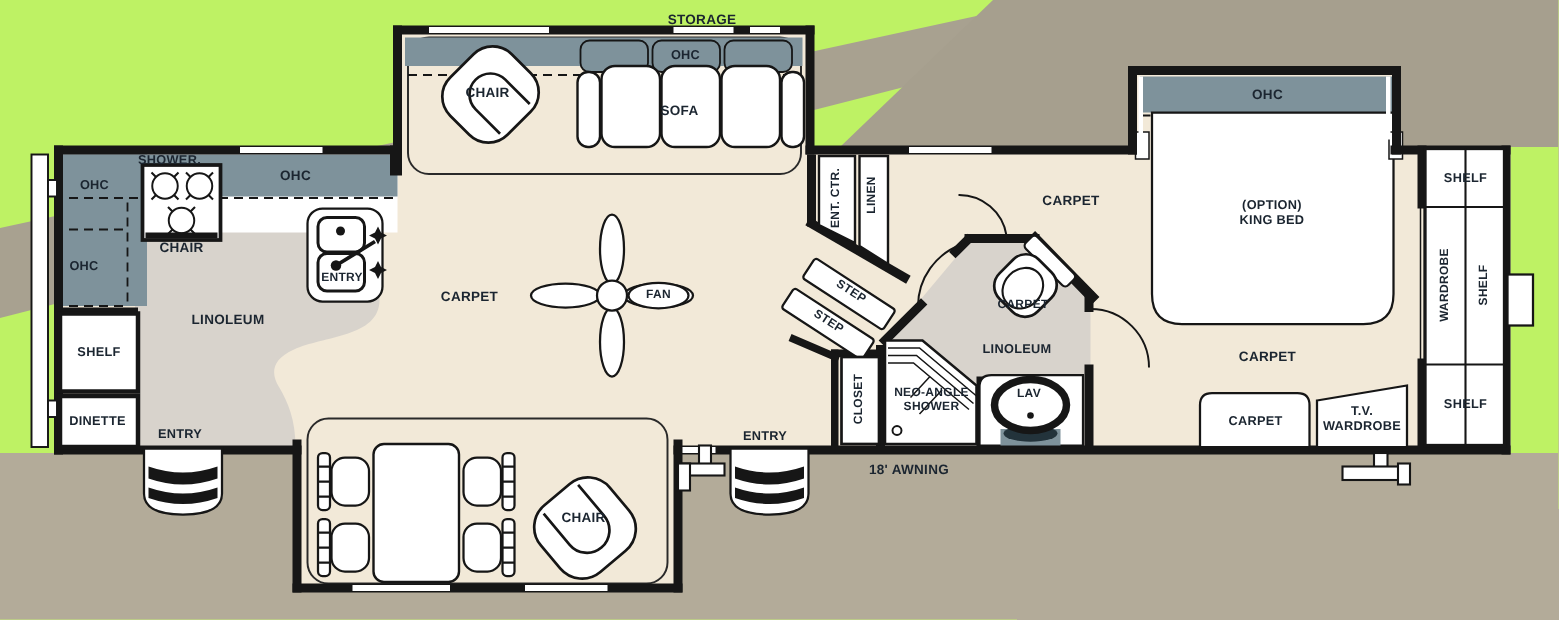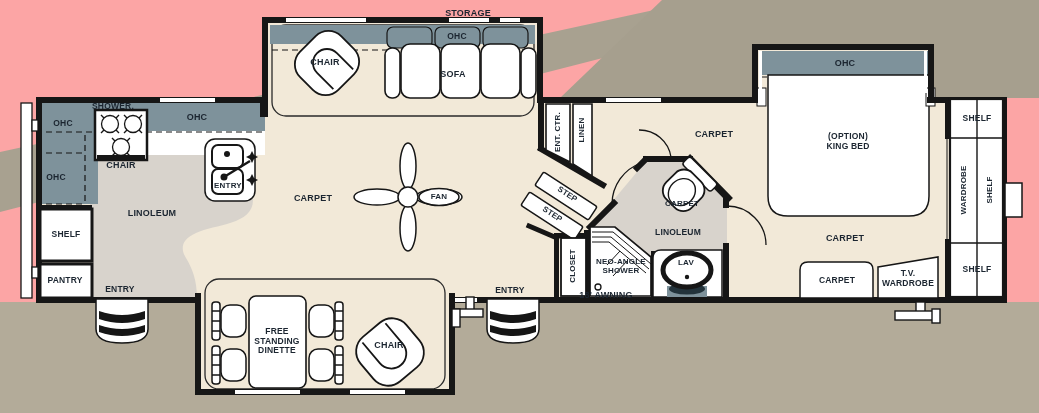--- a/index.html
+++ b/index.html
@@ -1,16 +1,16 @@
 <!DOCTYPE html>
 <html><head>
 <meta charset="utf-8">
 <style>
   html,body{margin:0;padding:0;background:#bcb4a2;}
-  .canvas{position:relative;width:1039px;height:413px;overflow:hidden;background:#fca5a5;
+  .canvas{position:relative;width:1039px;height:413px;overflow:hidden;background:#bef264;
           font-family:"Liberation Sans",sans-serif;}
   .canvas svg{position:absolute;left:0;top:0;}
   .lbl{position:absolute;transform:translate(-50%,-50%);font-weight:bold;font-size:9px;
        color:#1b2530;white-space:nowrap;text-align:center;line-height:1.12;letter-spacing:.2px;z-index:5;}
   .lbl.wrap{white-space:normal;}
   .s8{font-size:8px;}
   .s85{font-size:8.5px;}
   .r90{transform:translate(-50%,-50%) rotate(-90deg);}
   .r33{transform:translate(-50%,-50%) rotate(33deg);}
 </style>
@@ -305,27 +305,26 @@
 <div class="lbl" style="left:325px;top:62px">CHAIR</div>
 <div class="lbl" style="left:453px;top:74px">SOFA</div>
 
 <div class="lbl s85" style="left:113px;top:107px">SHOWER.</div>
 <div class="lbl" style="left:197px;top:117px">OHC</div>
 <div class="lbl s85" style="left:63px;top:124px">OHC</div>
 <div class="lbl s85" style="left:56px;top:178px">OHC</div>
 <div class="lbl" style="left:121px;top:165px">CHAIR</div>
 <div class="lbl s8" style="left:228px;top:186px">ENTRY</div>
 <div class="lbl s85" style="left:66px;top:235px">SHELF</div>
-<div class="lbl s85" style="left:65px;top:281px">PANTRY</div>
+<div class="lbl s85" style="left:65px;top:281px">DINETTE</div>
 <div class="lbl" style="left:152px;top:213px">LINOLEUM</div>
 <div class="lbl s85" style="left:120px;top:290px">ENTRY</div>
 
 <div class="lbl" style="left:313px;top:198px">CARPET</div>
 <div class="lbl s8" style="left:439px;top:197px">FAN</div>
-<div class="lbl s85 wrap" style="left:277px;top:341px;width:62px">FREE STANDING DINETTE</div>
 <div class="lbl" style="left:389px;top:345px">CHAIR</div>
 <div class="lbl s85" style="left:510px;top:291px">ENTRY</div>
 
 <div class="lbl s8 r90" style="left:558px;top:132px">ENT. CTR.</div>
 <div class="lbl s8 r90" style="left:582px;top:130px">LINEN</div>
 <div class="lbl s8 r33" style="left:567px;top:195px">STEP</div>
 <div class="lbl s8 r33" style="left:552px;top:215px">STEP</div>
 <div class="lbl" style="left:714px;top:134px">CARPET</div>
 
 <div class="lbl s8 r90" style="left:573px;top:266px">CLOSET</div>
@@ -337,15 +336,15 @@
 <div class="lbl" style="left:845px;top:63px">OHC</div>
 <div class="lbl s85 wrap" style="left:848px;top:142px;width:52px">(OPTION) KING BED</div>
 <div class="lbl" style="left:845px;top:238px">CARPET</div>
 <div class="lbl s85" style="left:837px;top:281px">CARPET</div>
 <div class="lbl s85 wrap" style="left:908px;top:279px;width:56px">T.V. WARDROBE</div>
 <div class="lbl s85" style="left:977px;top:119px">SHELF</div>
 <div class="lbl s8 r90" style="left:964px;top:190px">WARDROBE</div>
 <div class="lbl s8 r90" style="left:990px;top:190px">SHELF</div>
 <div class="lbl s85" style="left:977px;top:270px">SHELF</div>
 
-<div class="lbl" style="left:606px;top:295px">18' AWNING</div>
+<div class="lbl" style="left:606px;top:313px">18' AWNING</div>
 
 </div>
 
 </body></html>

